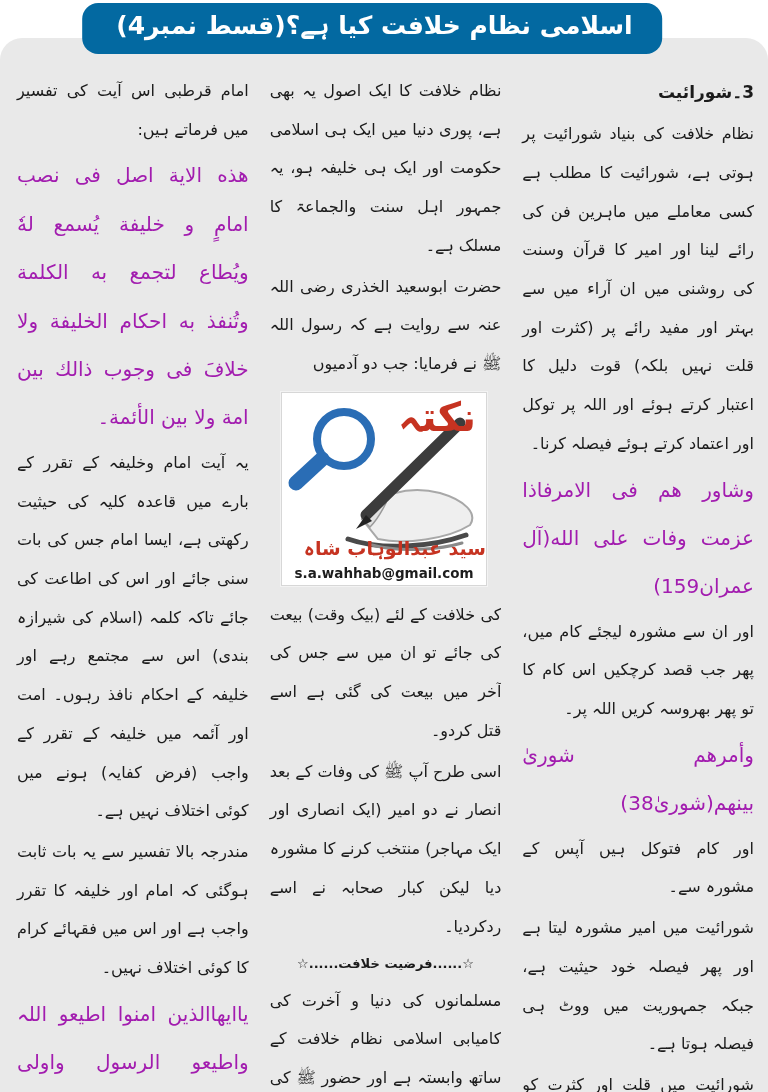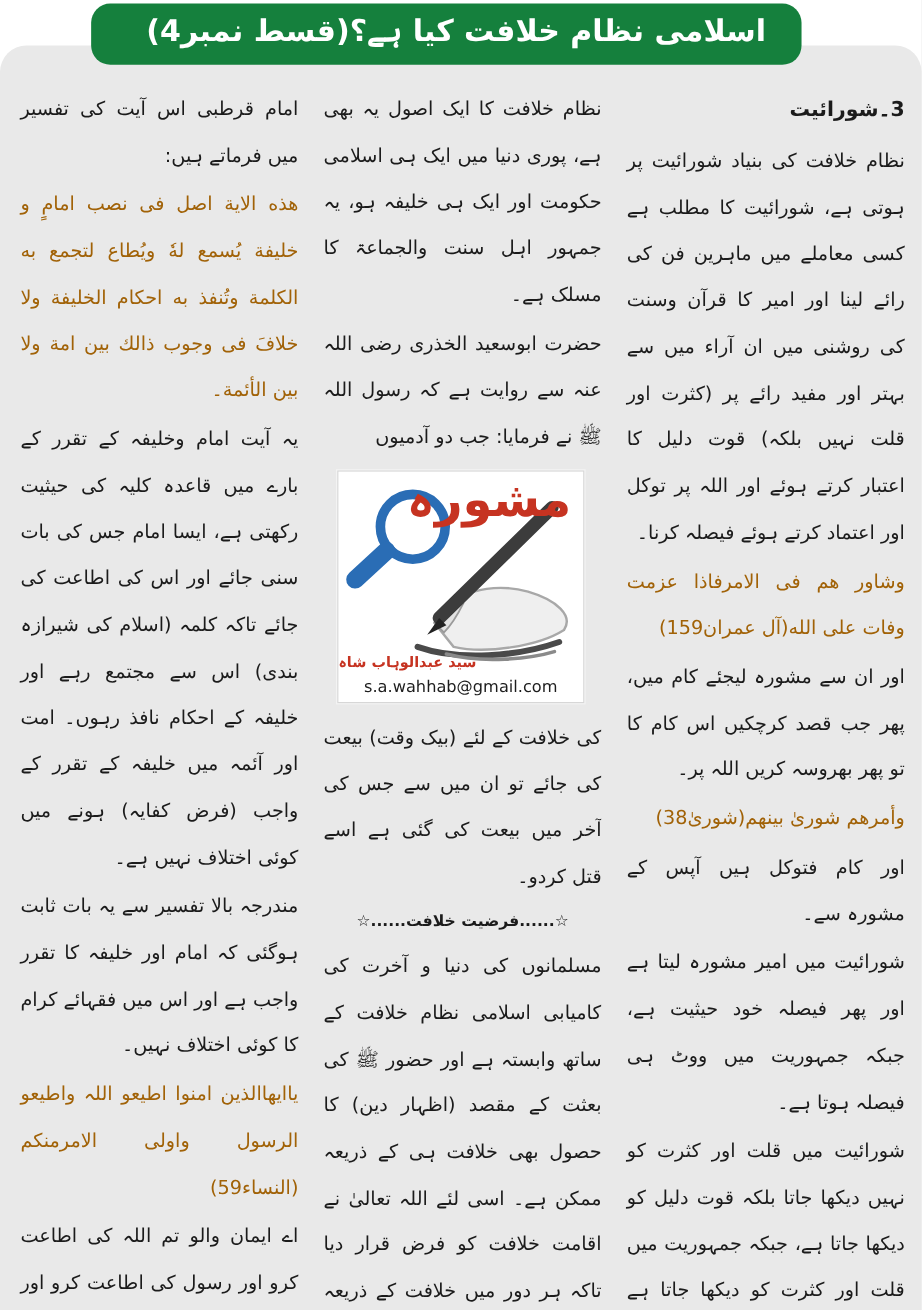--- a/index.html
+++ b/index.html
@@ -13,24 +13,24 @@
   .sheet{
     position:absolute;
     top:38px;left:0;right:0;bottom:0;
     background:#e9e9e9;
     border-radius:22px 22px 0 0;
   }
   .title-pill{
     position:absolute;
     top:3px;left:50%;
     transform:translateX(-52%);
-    background:#15803d;
+    background:#0369a1;
     color:#ffffff;
     border-radius:16px;
-    padding:8px 30px 14px 46px;
+    padding:8px 30px 14px 34px;
     font-size:25px;
     font-weight:bold;
     white-space:nowrap;
     z-index:5;
     text-align:center;
   }
   .cols{
     position:absolute;
     top:72px;left:0;right:0;bottom:0;
     display:flex;
@@ -52,23 +52,23 @@
     text-align-last:right;
     margin:0 0 2px 3px;
   }
   .blk.heading{
     font-weight:bold;
     font-size:17px;
     text-align:right;
     text-align-last:right;
   }
   .blk.arabic{
-    font-size:16px;
+    font-size:20px;
     letter-spacing:0.3px;
-    color:#a16207;
+    color:#a21caf;
   }
   .blk.stars{
     text-align:center;
     text-align-last:center;
     font-weight:bold;
     font-size:13px;
   }
   .logo-box{
     background:#ffffff;
     border:1px solid #d7d7d7;
@@ -88,33 +88,33 @@
     z-index:3;
   }
   .logo-art{
     position:absolute;
     top:0;left:0;right:0;bottom:0;
     z-index:2;
   }
   .logo-author{
     position:absolute;
     bottom:26px;left:0;right:0;
-    text-align:left;
+    text-align:right;
     color:#c63321;
-    font-size:12px;
+    font-size:19px;
     font-weight:bold;
     z-index:3;
   }
   .logo-email{
     position:absolute;
     bottom:4px;left:0;right:0;
     text-align:center;
     color:#1d1d1d;
     font-size:13.5px;
-    font-weight:normal;
+    font-weight:bold;
     direction:ltr;
     z-index:3;
   }
 </style>
 </head>
 <body>
 
 <div class="sheet"></div>
 
 <div class="title-pill">اسلامی نظام خلافت کیا ہے؟(قسط نمبر4)</div>
@@ -132,21 +132,21 @@
       <div class="blk para">شورائیت میں قلت اور کثرت کو نہیں دیکھا جاتا بلکہ قوت دلیل کو دیکھا جاتا ہے، جبکہ جمہوریت میں قلت اور کثرت کو دیکھا جاتا ہے یعنی کھوتے، گدھے، اور انسان سب برابر ہوتے ہیں، اسی لئے علامہ محمد اقبال مرحوم نے فرمایا تھا:</div>
     </div>
 
   <div class="col">
     <div>
         <div class="blk para">نظام خلافت کا ایک اصول یہ بھی ہے، پوری دنیا میں ایک ہی اسلامی حکومت اور ایک ہی خلیفہ ہو، یہ جمہور اہل سنت والجماعۃ کا مسلک ہے۔</div>
         <div class="blk para">حضرت ابوسعید الخذری رضی اللہ عنہ سے روایت ہے کہ رسول اللہ ﷺ نے فرمایا: جب دو آدمیوں</div>
       </div>
 
     <div class="logo-box">
-      <div class="logo-title">مشورہ</div>
+      <div class="logo-title">نکتہ</div>
       <svg class="logo-art" viewBox="0 0 204 192">
 
         <g>
           <circle cx="62" cy="46" r="27" fill="none" stroke="#2a6db5" stroke-width="8"></circle>
           <line x1="40" y1="66" x2="14" y2="90" stroke="#2a6db5" stroke-width="15" stroke-linecap="round"></line>
         </g>
 
         <path d="M80,126 C 92,100 128,92 158,100 C 182,107 196,120 188,132 C 166,146 122,152 96,146 Z" fill="#efefef" stroke="#a8a8a8" stroke-width="2"></path>
         <path d="M80,126 C 86,114 96,108 104,110 C 98,122 92,130 88,134 Z" fill="#e2e2e2" stroke="#9a9a9a" stroke-width="1.5"></path>
 
@@ -155,20 +155,21 @@
 
         <path d="M66,146 C 100,158 150,154 184,142" stroke="#4a4a4a" fill="none" stroke-width="5" stroke-linecap="round"></path>
         <path d="M90,152 C 120,160 160,156 180,150" stroke="#8a8a8a" fill="none" stroke-width="3" stroke-linecap="round"></path>
       </svg>
       <div class="logo-author">سید عبدالوہاب شاہ</div>
       <div class="logo-email">s.a.wahhab@gmail.com</div>
     </div>
 
     <div>
         <div class="blk para">کی خلافت کے لئے (بیک وقت) بیعت کی جائے تو ان میں سے جس کی آخر میں بیعت کی گئی ہے اسے قتل کردو۔</div>
+        <div class="blk para">اسی طرح آپ ﷺ کی وفات کے بعد انصار نے دو امیر (ایک انصاری اور ایک مہاجر) منتخب کرنے کا مشورہ دیا لیکن کبار صحابہ نے اسے ردکردیا۔</div>
         <div class="blk stars">☆......فرضیت خلافت......☆</div>
         <div class="blk para">مسلمانوں کی دنیا و آخرت کی کامیابی اسلامی نظام خلافت کے ساتھ وابستہ ہے اور حضور ﷺ کی بعثت کے مقصد (اظہار دین) کا حصول بھی خلافت ہی کے ذریعہ ممکن ہے۔ اسی لئے اللہ تعالیٰ نے اقامت خلافت کو فرض قرار دیا تاکہ ہر دور میں خلافت کے ذریعہ مقصد رسالت (اظہار دین) حاصل کیا جاتا رہے۔</div>
       </div>
   </div>
 
   <div class="col">
       <div class="blk para">امام قرطبی اس آیت کی تفسیر میں فرماتے ہیں:</div>
       <div class="blk arabic">هذه الاية اصل فى نصب امامٍ و خليفة يُسمع لهٗ ويُطاع لتجمع به الكلمة وتُنفذ به احكام الخليفة ولا خلافَ فى وجوب ذالك بين امة ولا بين الأئمة۔</div>
       <div class="blk para">یہ آیت امام وخلیفہ کے تقرر کے بارے میں قاعدہ کلیہ کی حیثیت رکھتی ہے، ایسا امام جس کی بات سنی جائے اور اس کی اطاعت کی جائے تاکہ کلمہ (اسلام کی شیرازہ بندی) اس سے مجتمع رہے اور خلیفہ کے احکام نافذ رہوں۔ امت اور آئمہ میں خلیفہ کے تقرر کے واجب (فرض کفایہ) ہونے میں کوئی اختلاف نہیں ہے۔</div>
       <div class="blk para">مندرجہ بالا تفسیر سے یہ بات ثابت ہوگئی کہ امام اور خلیفہ کا تقرر واجب ہے اور اس میں فقہائے کرام کا کوئی اختلاف نہیں۔</div>

